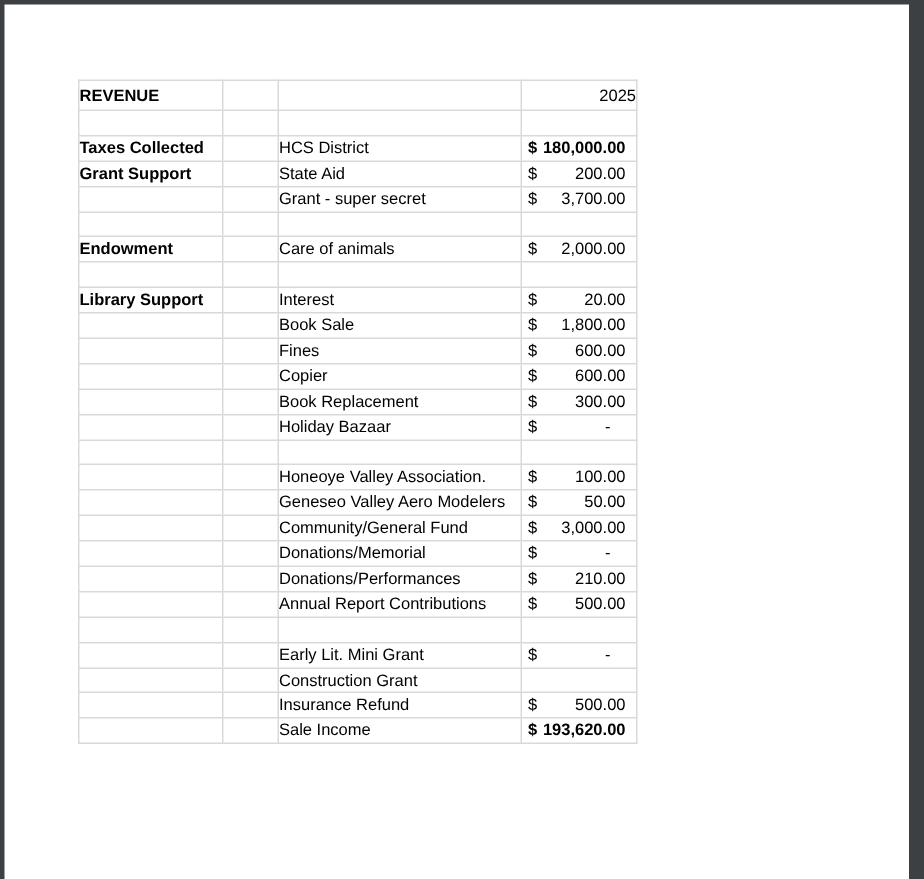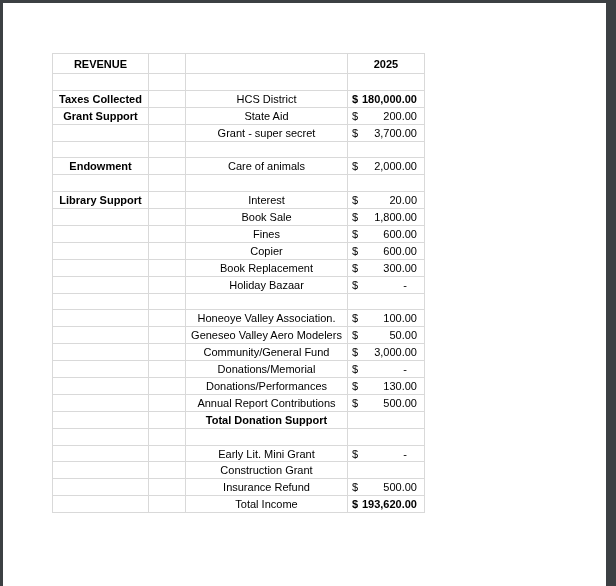--- a/index.html
+++ b/index.html
@@ -38,38 +38,37 @@
     padding: 0;
     vertical-align: middle;
     white-space: nowrap;
     overflow: hidden;
   }
   table.sheet tr.header-row td {
     height: 19px;
   }
   td.cA, td.cC {
     padding: 0 4px;
-    text-align: center;
   }
   .bold {
     font-weight: 700;
   }
   .money {
     display: flex;
     justify-content: space-between;
     align-items: center;
     padding: 0 7px 0 4px;
   }
   .money.dash {
     padding-right: 17px;
   }
   .year {
     display: block;
-    text-align: center;
-    font-weight: 700;
+    text-align: right;
+    font-weight: 400;
   }
 </style>
 </head>
 <body>
 
 <div class="paper">
   <table class="sheet">
     <colgroup>
       <col style="width:96px">
       <col style="width:37px">
@@ -263,44 +262,38 @@
             </div>
           </td>
         </tr>
         <tr>
           <td class="cA"></td>
           <td class="cB"></td>
           <td class="cC">Donations/Performances</td>
           <td class="cD">
             <div class="money">
               <span>$</span>
-              <span>130.00</span>
+              <span>210.00</span>
             </div>
           </td>
         </tr>
         <tr>
           <td class="cA"></td>
           <td class="cB"></td>
           <td class="cC">Annual Report Contributions</td>
           <td class="cD">
             <div class="money">
               <span>$</span>
               <span>500.00</span>
             </div>
           </td>
         </tr>
         <tr>
           <td class="cA"></td>
           <td class="cB"></td>
-          <td class="cC bold">Total Donation Support</td>
-          <td class="cD"></td>
-        </tr>
-        <tr>
-          <td class="cA"></td>
-          <td class="cB"></td>
           <td class="cC"></td>
           <td class="cD"></td>
         </tr>
         <tr>
           <td class="cA"></td>
           <td class="cB"></td>
           <td class="cC">Early Lit. Mini Grant</td>
           <td class="cD">
             <div class="money dash">
               <span>$</span>
@@ -321,21 +314,21 @@
           <td class="cD">
             <div class="money">
               <span>$</span>
               <span>500.00</span>
             </div>
           </td>
         </tr>
         <tr>
           <td class="cA"></td>
           <td class="cB"></td>
-          <td class="cC">Total Income</td>
+          <td class="cC">Sale Income</td>
           <td class="cD">
             <div class="money bold">
               <span>$</span>
               <span>193,620.00</span>
             </div>
           </td>
         </tr>
       </tbody>
   </table>
 </div>

